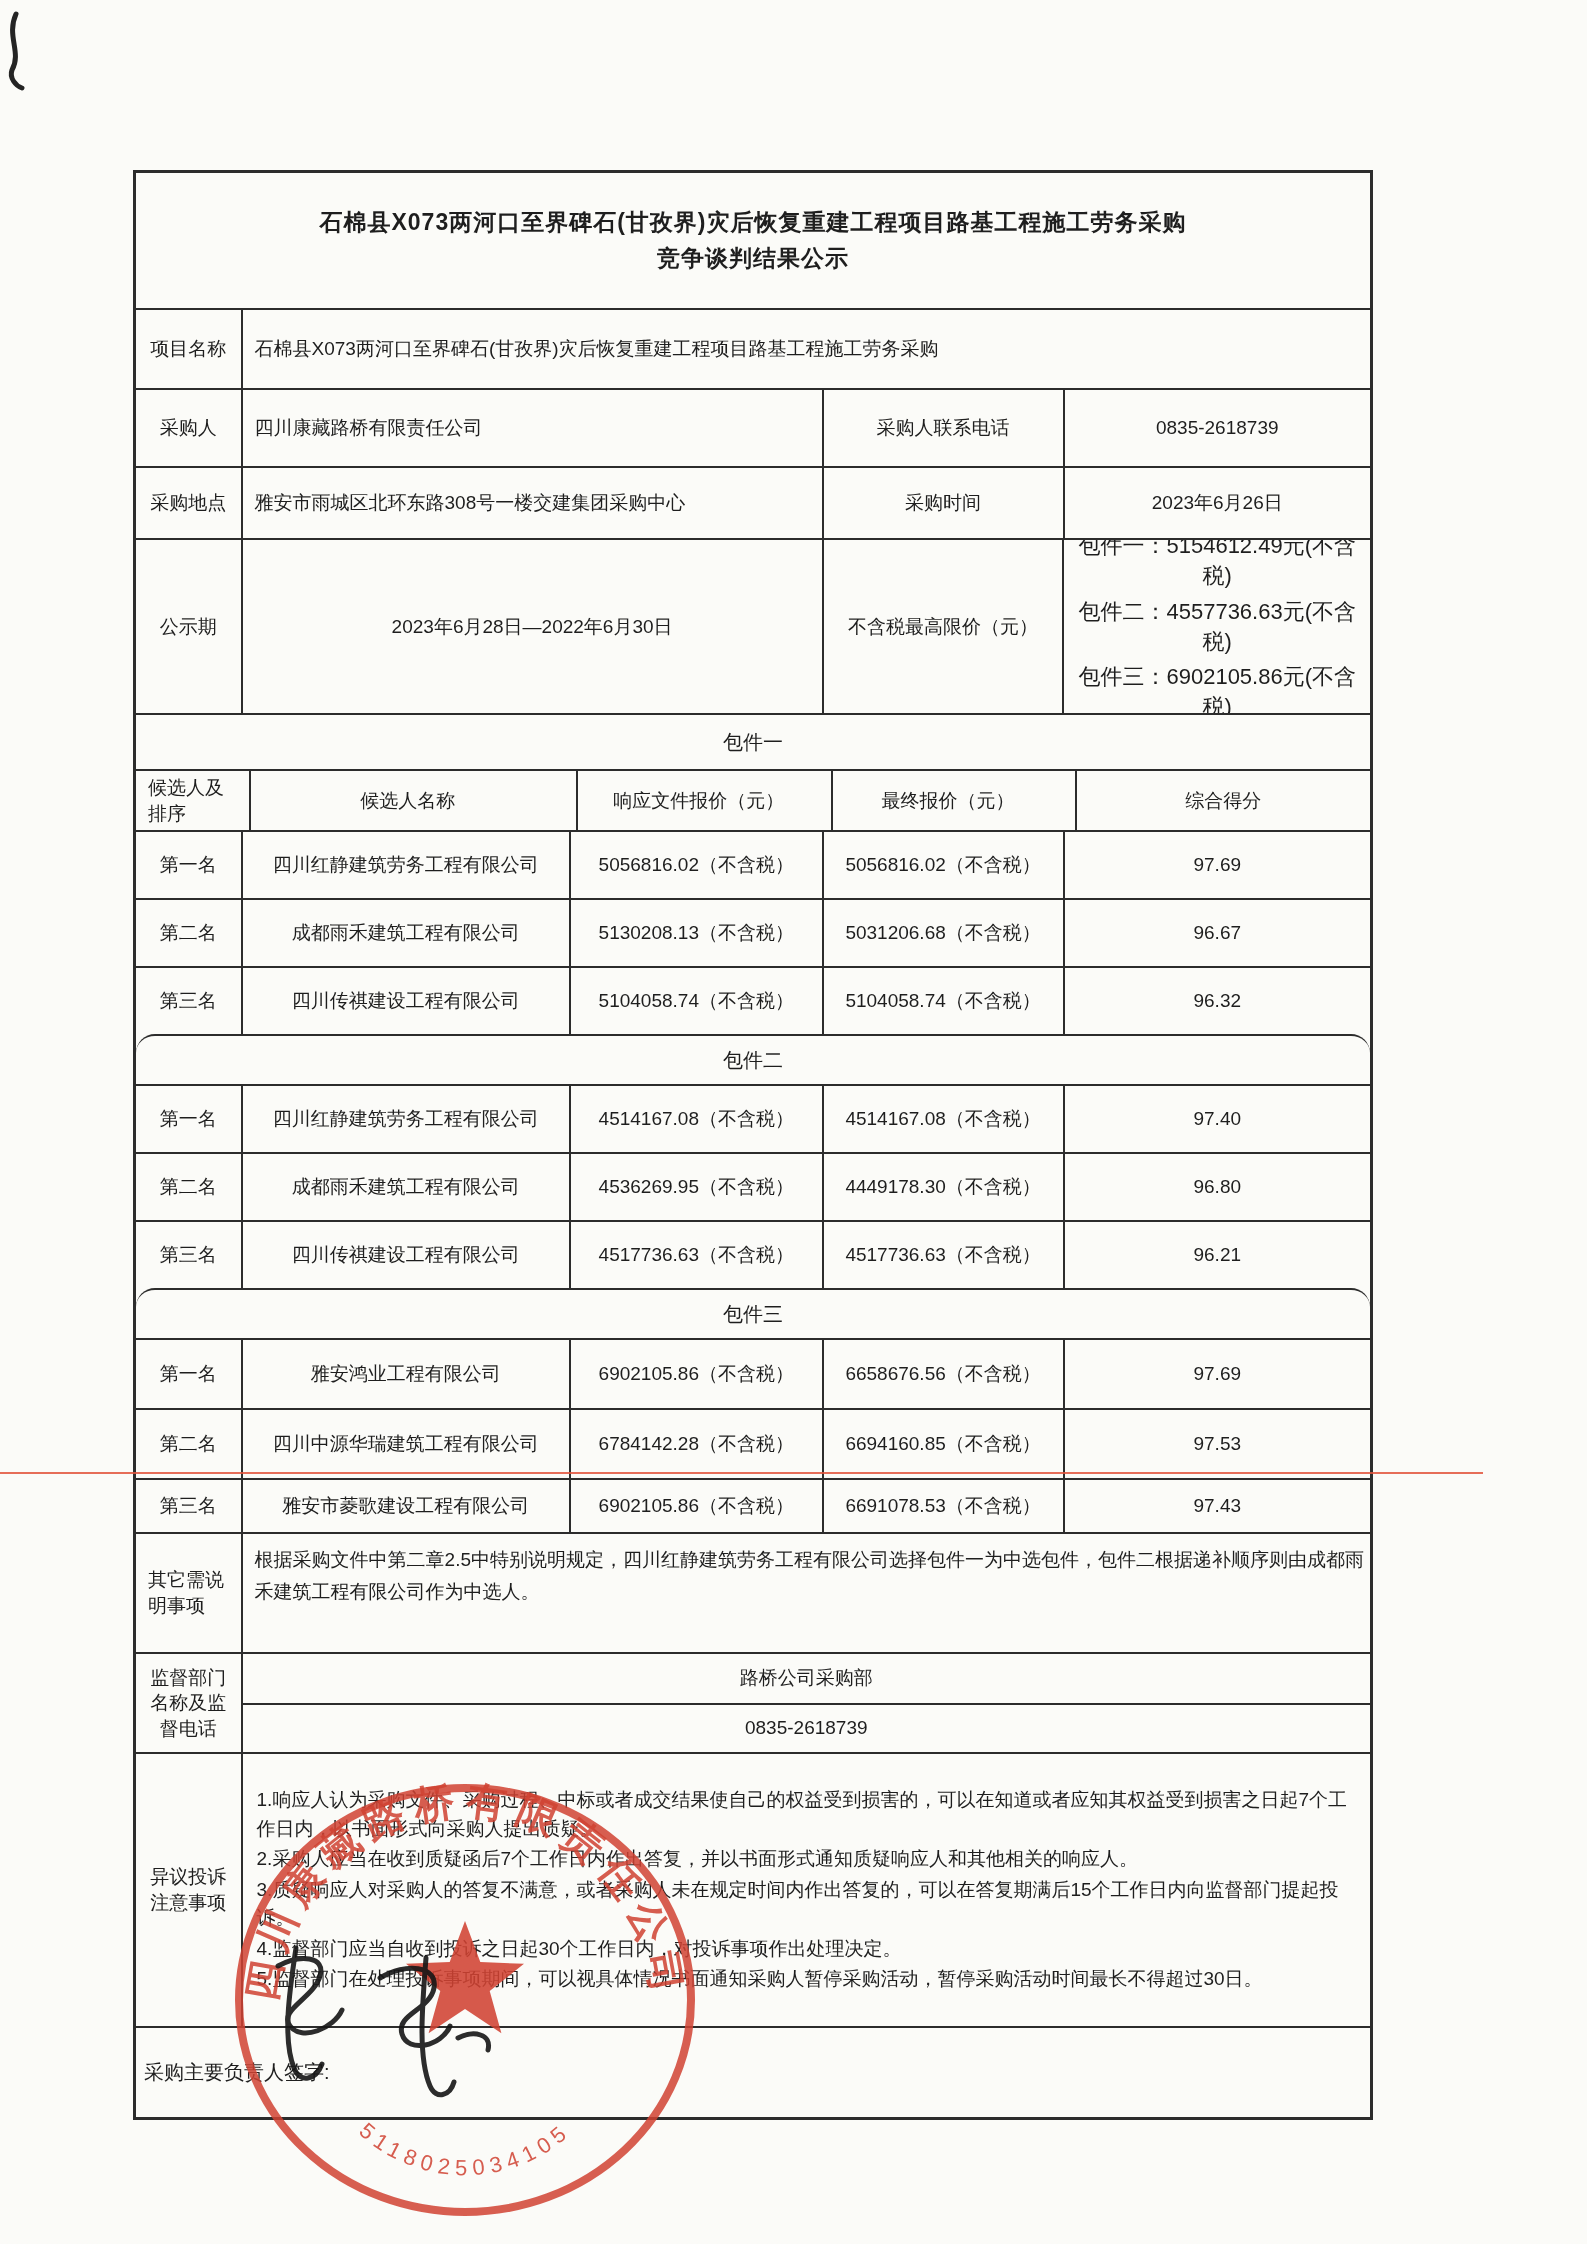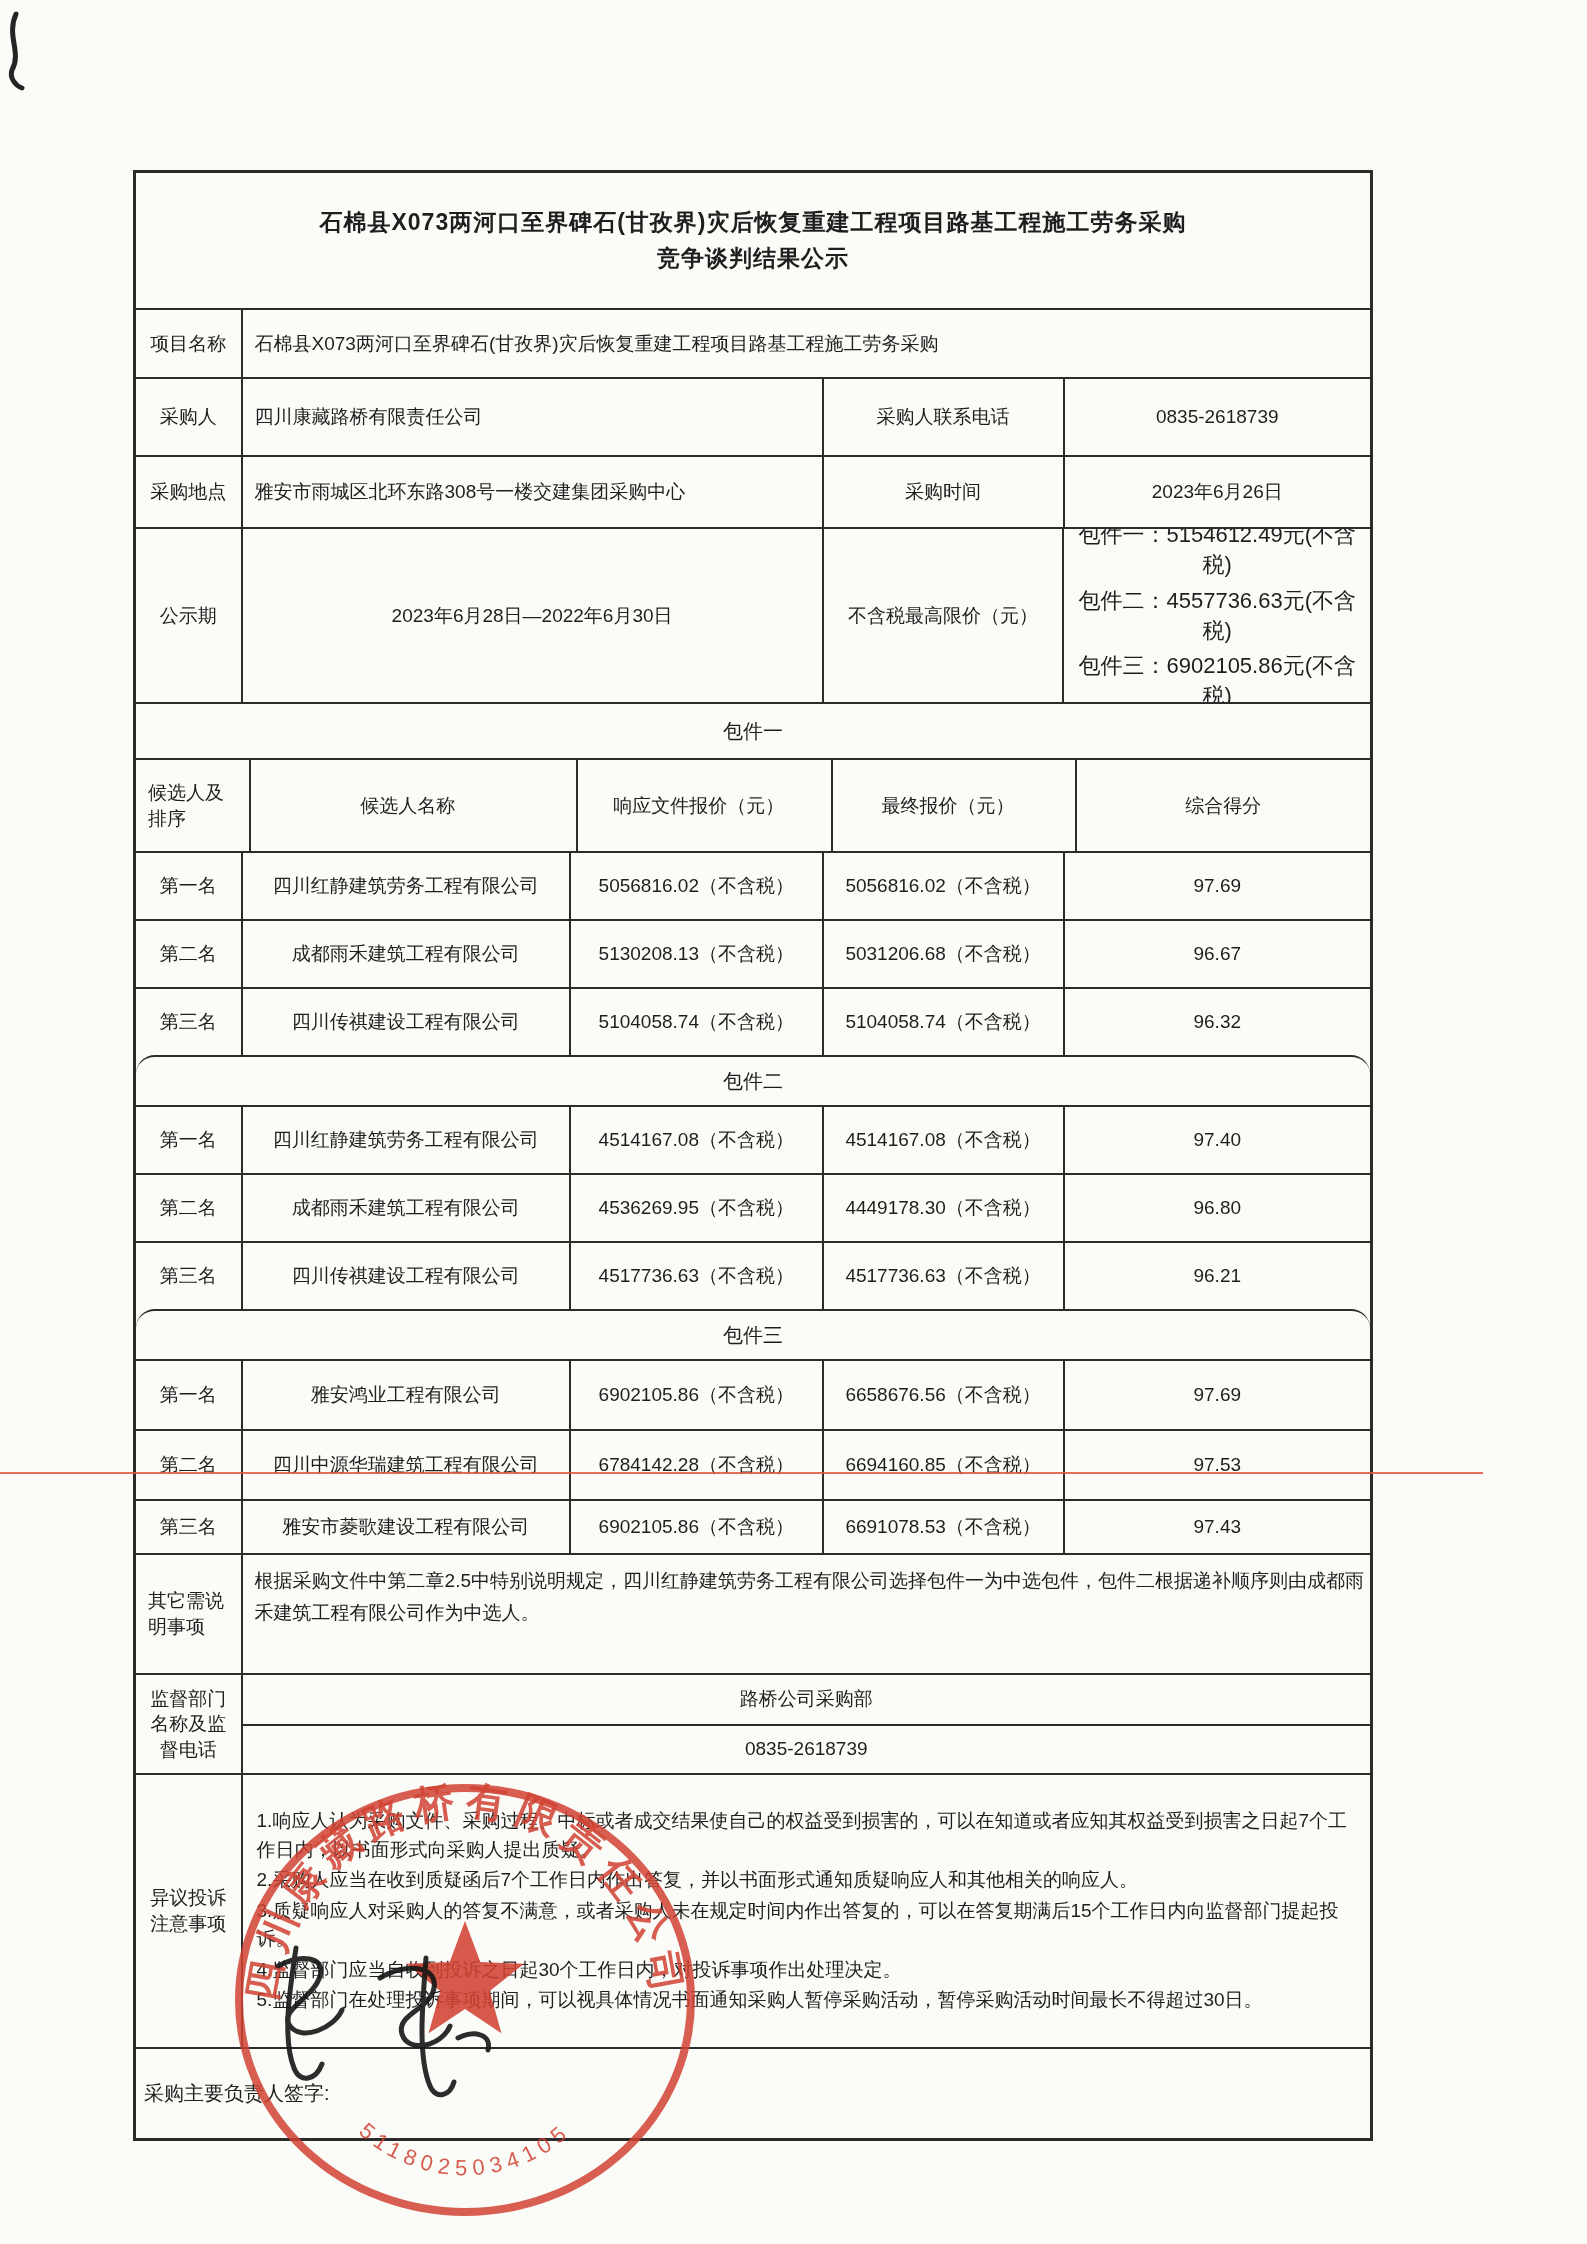--- a/index.html
+++ b/index.html
@@ -31,22 +31,22 @@
   .c-wide  { width:1135px; }
   .c-val   { width:584px; }
   .c-sub   { width:242px; }
   .c-last  { width:309px; }
   .c-name  { width:330px; }
   .c-bid   { width:254px; }
   .c-final { width:242px; }
   .c-score { width:309px; }
   .r-title { height:135px; align-items:center; justify-content:center; display:flex; flex-direction:column; }
   .r-title .t1, .r-title .t2 { font-weight:bold; font-size:23px; letter-spacing:1px; line-height:1.55; }
-  .h-67 { height:69px; } .h-78 { height:78px; } .h-72 { height:72px; }
-  .h-175 { height:175px; } .h-56 { height:56px; } .h-75 { height:93px;gap:12px; }
+  .h-67 { height:80px; } .h-78 { height:78px; } .h-72 { height:72px; }
+  .h-175 { height:175px; } .h-56 { height:56px; } .h-75 { height:61px;gap:12px; }
   .h-68 { height:68px; } .h-50 { height:50px;border-radius:19px; } .h-70 { height:70px; }
   .h-54 { height:54px; } .h-120 { height:120px; } .h-100 { height:100px; }
   .h-274 { height:274px; } .h-91 { height:91px; }
   .band { width:100%; font-size:20px; }
   .prices { display:flex; flex-direction:column; align-items:flex-start; gap:6px; font-size:22px; }
   .sup-stack { width:1135px; display:flex; flex-direction:column; padding:0; }
   .sup-row { height:50px; display:flex; align-items:center; justify-content:center; font-size:19px; }
   .sup-row + .sup-row { border-top:2px solid #2c2c2c; }
   .notes { display:flex; flex-direction:column; align-items:flex-start; justify-content:center; gap:2px; padding:0 14px; }
   .notes div { font-size:19px; line-height:1.5; text-align:left; }

